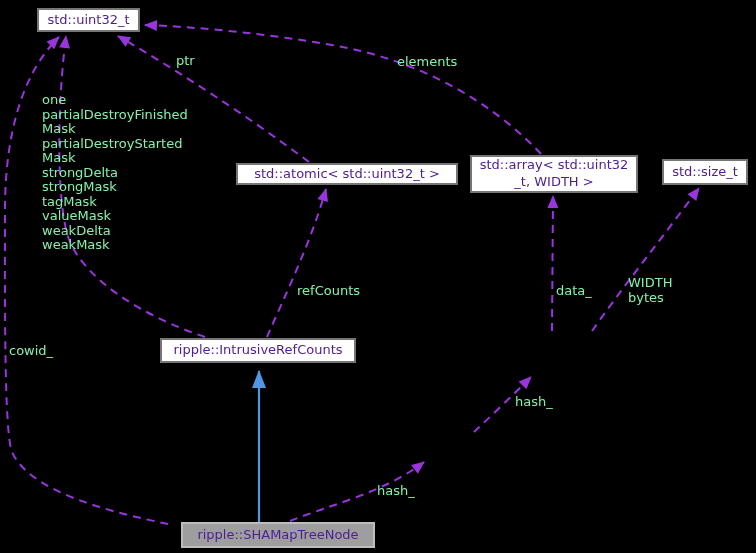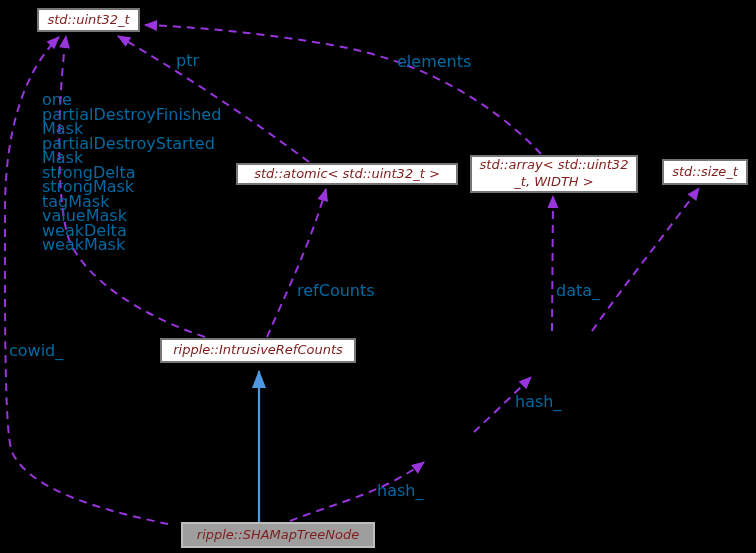--- a/index.html
+++ b/index.html
@@ -9,38 +9,37 @@
     background:#000;
     overflow:hidden;
     font-family:"DejaVu Sans", sans-serif;
   }
   .edges{position:absolute;left:0;top:0;}
   .node{
     position:absolute;
     box-sizing:border-box;
     background:#ffffff;
     border:2px solid #767676;
-    color:#7f1d1d;
+    color:#4c1d95;
     display:flex;align-items:center;justify-content:center;
     text-align:center;
     font-size:13px;line-height:1.28;
     white-space:pre-line;
     z-index:2;
     cursor:pointer;
-    font-style:italic;
   }
   .node.highlight{
     background:#9e9e9e;
     border:2px solid #bdbdbd;
     margin-left:16px;
   }
   .elabel{
     position:absolute;
-    color:#0369a1;
-    font-size:16px;
+    color:#86efac;
+    font-size:13px;
     line-height:14.5px;
     white-space:pre-line;
     z-index:1;
   }
   .elabel.center{text-align:left;}
 </style>
 </head>
 <body>
 
 <div class="canvas">
@@ -110,18 +109,20 @@
 valueMask
 weakDelta
 weakMask</div>
 
   <div class="elabel" style="left:297px;top:284px">refCounts</div>
 
   <div class="elabel" style="left:9px;top:344px">cowid_</div>
 
   <div class="elabel" style="left:556px;top:284px">data_</div>
 
+  <div class="elabel center" style="left:628px;top:276px;width:58px">WIDTH
+bytes</div>
 
   <div class="elabel" style="left:515px;top:395px">hash_</div>
 
   <div class="elabel" style="left:377px;top:484px">hash_</div>
 
 </div>
 
 </body></html>

